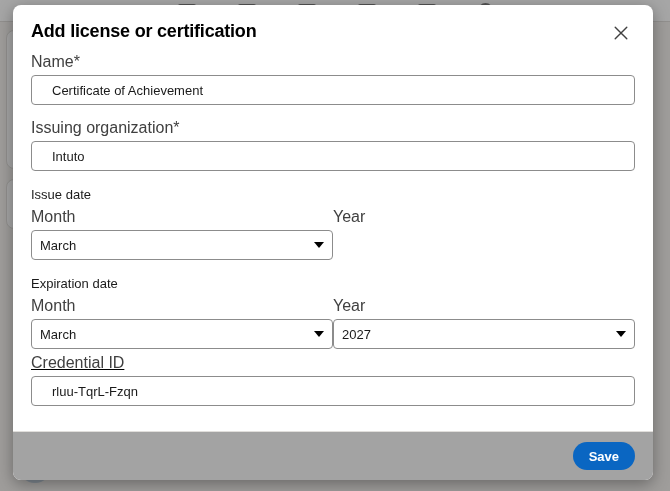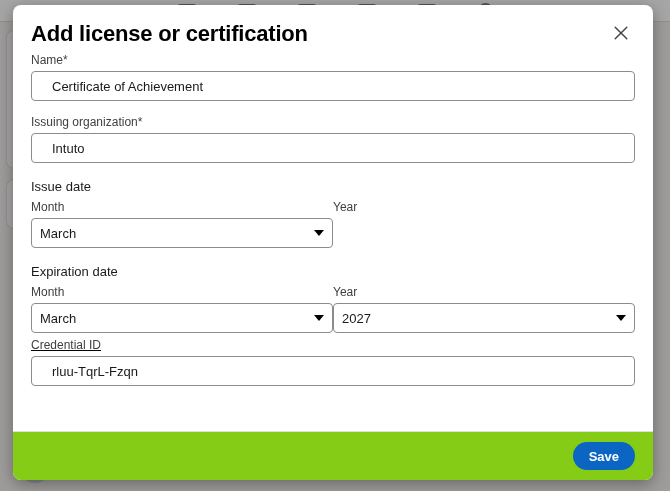--- a/index.html
+++ b/index.html
@@ -151,21 +151,21 @@
     flex-direction: column;
     overflow: hidden;
   }
   #modal-header {
     display: flex;
     align-items: flex-start;
     justify-content: space-between;
     padding: 16px 18px 6px 18px;
   }
   #modal-title {
-    font-size: 22px;
+    font-size: 18px;
     font-weight: bold;
     color: #000000;
     letter-spacing: -.2px;
   }
   #close-button {
     width: 28px; height: 28px;
     border: none;
     background: transparent;
     cursor: pointer;
     color: #404040;
@@ -182,21 +182,21 @@
     overflow-y: auto;
   }
   .required-note {
     font-size: 11px;
     color: #666666;
     margin: 16px 0 18px 0;
   }
   .field { margin-bottom: 14px; }
   .field-label {
     display: block;
-    font-size: 12px;
+    font-size: 16px;
     color: #404040;
     margin-bottom: 4px;
   }
   .text-input {
     width: 100%;
     height: 30px;
     border: 1px solid #8c8c8c;
     border-radius: 4px;
     padding: 0 20px;
     font-size: 13px;
@@ -245,21 +245,21 @@
     border-left: 5px solid transparent;
     border-right: 5px solid transparent;
     border-top: 6px solid #000000;
   }
 
   #modal-footer {
     border-top: 1px solid #e0dedb;
     padding: 10px 18px;
     display: flex;
     justify-content: flex-end;
-    background: #84cc16;
+    background: #a3a3a3;
   }
   #save-button {
     background: #0a66c2;
     color: #ffffff;
     border: none;
     border-radius: 16px;
     height: 28px;
     padding: 0 16px;
     font-size: 13px;
     font-weight: bold;

